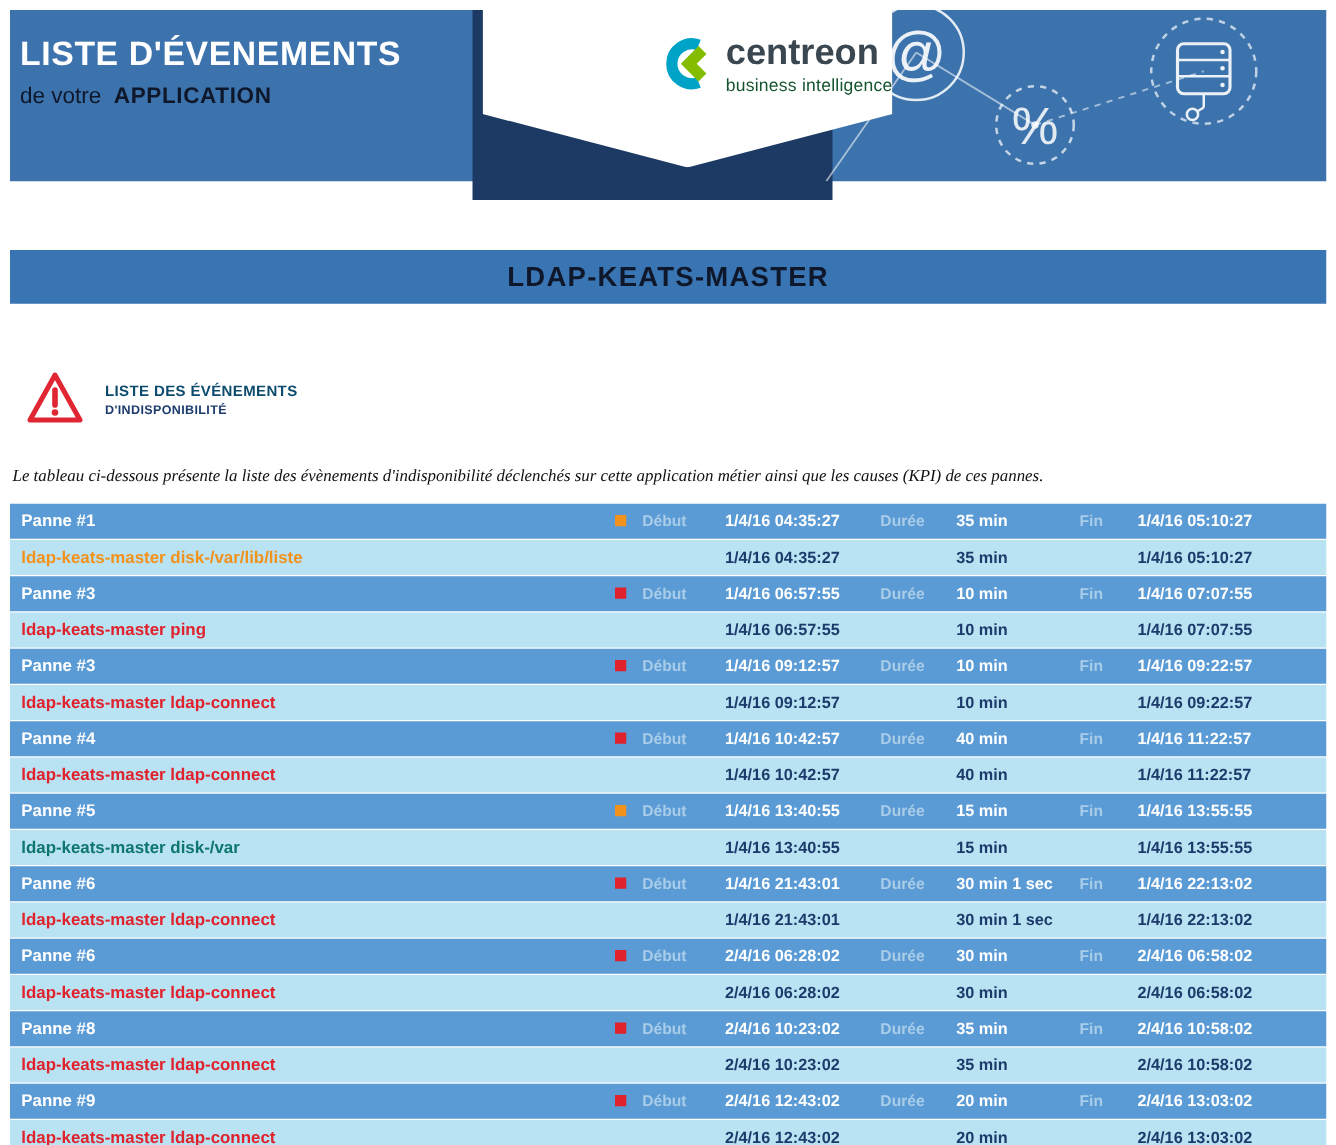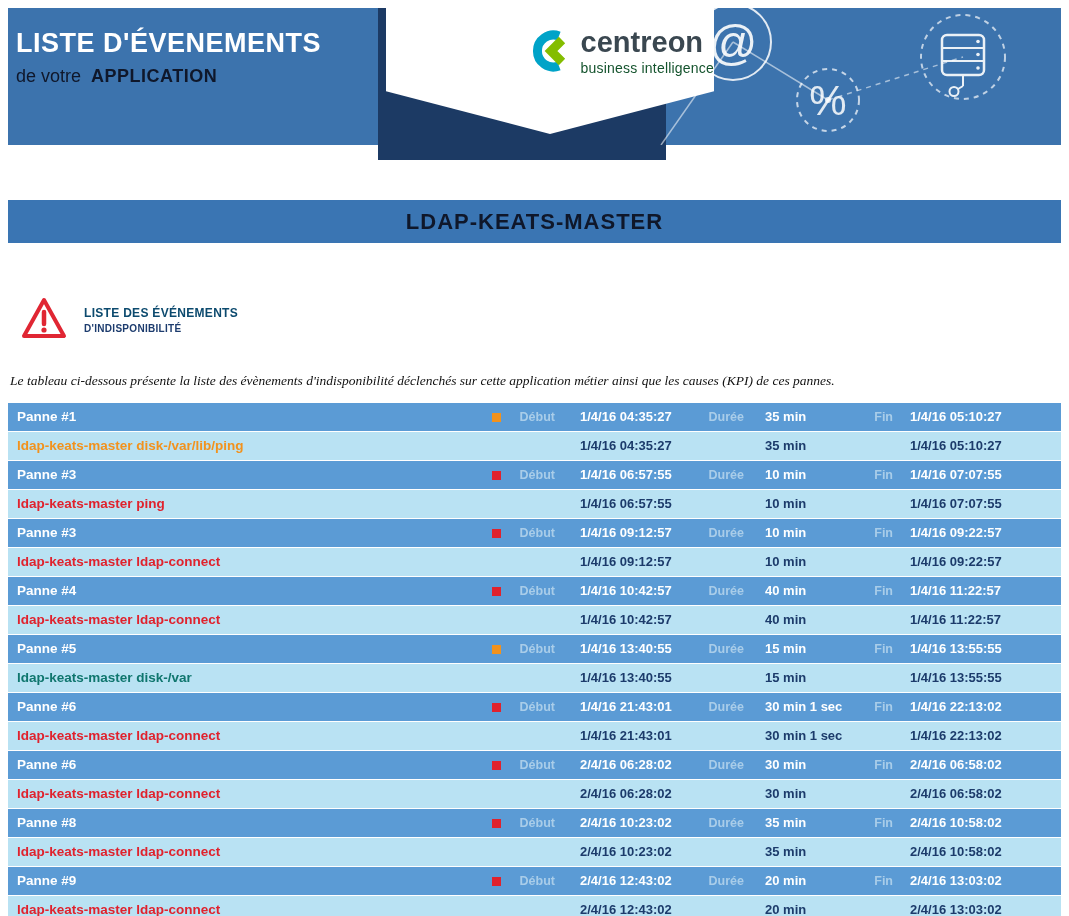--- a/index.html
+++ b/index.html
@@ -39,21 +39,21 @@
 
   
   .etable{margin-top:7px;}
   .trow{display:grid;grid-template-columns:476px 24px 47px 145px 44px 109px 40px 1fr;
         align-items:center;height:28px;margin-bottom:1px;}
   .event-row{background:#5b9bd5;}
   .kpi-row{background:#b9e2f3;}
   .c{overflow:hidden;white-space:nowrap;}
   .c.name{padding-left:9px;font-size:13.5px;font-weight:700;color:#fff;}
   .kpi-row .c.name{font-weight:600;}
-  .c.lbl{color:#a9cde9;font-weight:700;font-size:12.5px;text-align:right;}
+  .c.lbl{color:#a9cde9;font-weight:700;font-size:12.5px;text-align:center;}
   .c.time{padding-left:25px;font-weight:700;font-size:13px;}
   .c.time.dur{padding-left:21px;}
   .c.time.end{padding-left:17px;}
   .event-row .c.time{color:#fff;}
   .kpi-row .c.time{color:#1c3b6b;}
   .sq{display:inline-block;width:9px;height:9px;margin-left:8px;vertical-align:middle;}
 </style>
 </head>
 <body>
 
@@ -137,21 +137,21 @@
       <div class="c name">Panne #1</div>
       <div class="c square"><span class="sq" style="background: rgb(242, 146, 29);"></span></div>
       <div class="c lbl">Début</div>
       <div class="c time start">1/4/16 04:35:27</div>
       <div class="c lbl">Durée</div>
       <div class="c time dur">35 min</div>
       <div class="c lbl">Fin</div>
       <div class="c time end">1/4/16 05:10:27</div>
     </div>
     <div class="trow kpi-row">
-      <div class="c name" style="color: rgb(242, 146, 29);">ldap-keats-master disk-/var/lib/ping</div>
+      <div class="c name" style="color: rgb(242, 146, 29);">ldap-keats-master disk-/var/lib/liste</div>
       <div class="c square"></div>
       <div class="c lbl"></div>
       <div class="c time start">1/4/16 04:35:27</div>
       <div class="c lbl"></div>
       <div class="c time dur">35 min</div>
       <div class="c lbl"></div>
       <div class="c time end">1/4/16 05:10:27</div>
     </div>
     <div class="trow event-row">
       <div class="c name">Panne #3</div>

